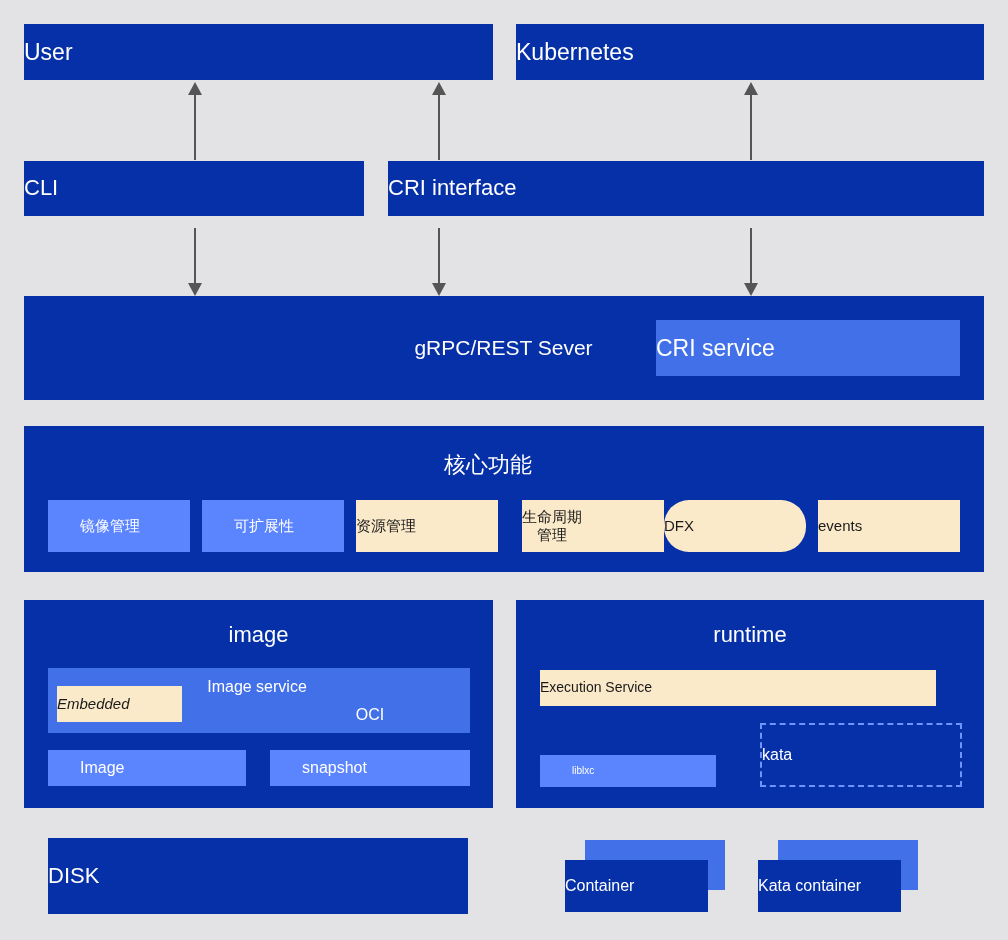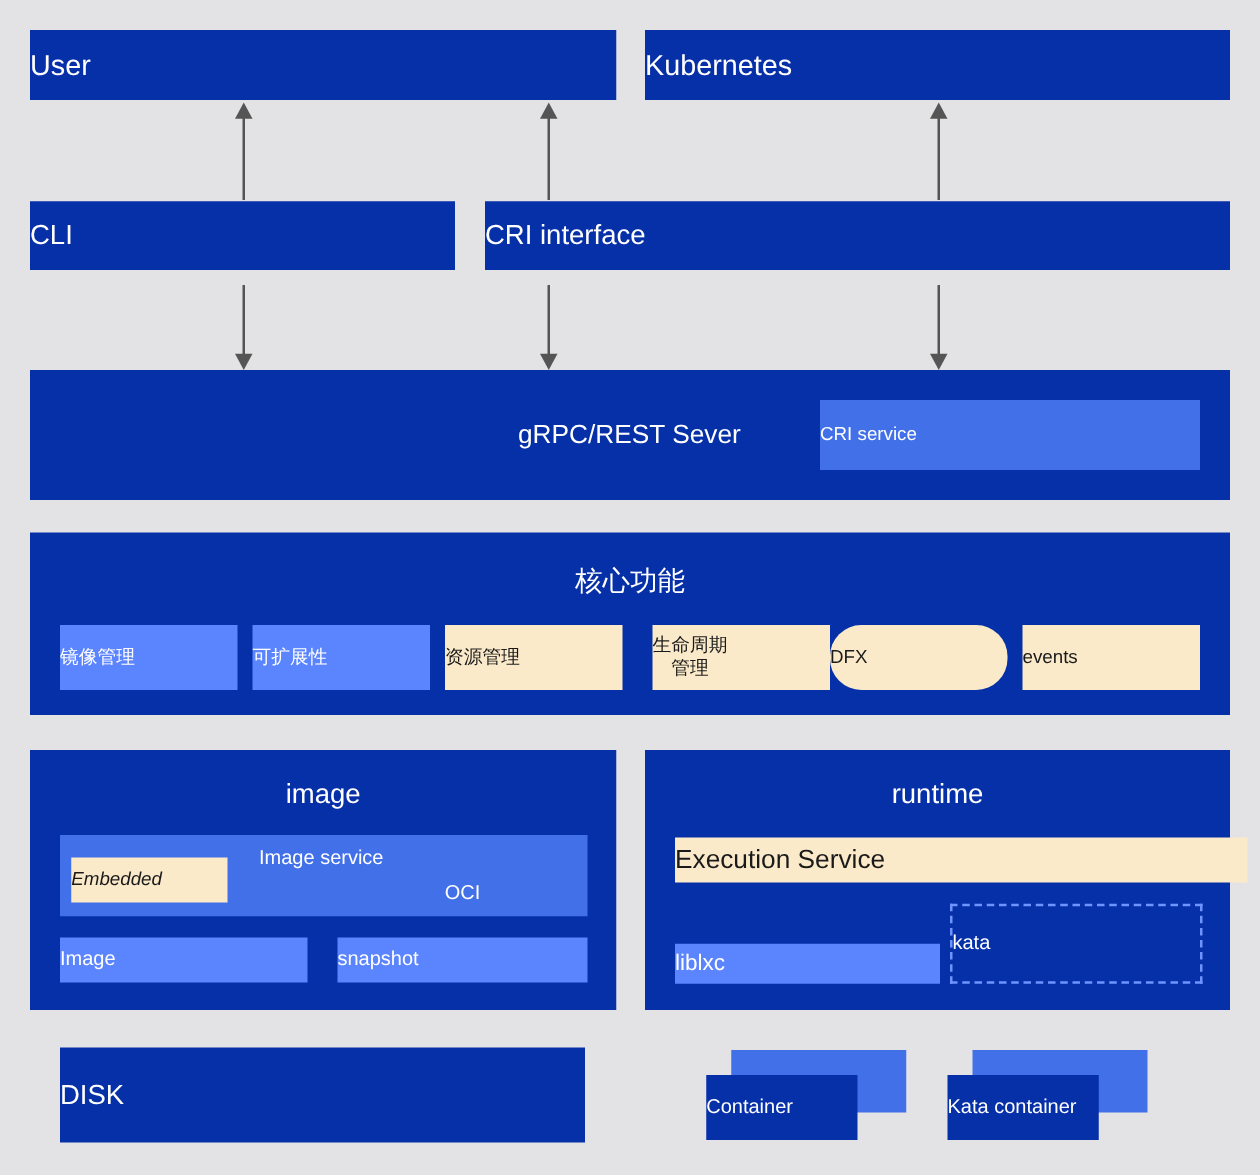--- a/index.html
+++ b/index.html
@@ -23,43 +23,43 @@
     box-sizing: border-box;
     display: flex;
     align-items: center;
     justify-content: flex-start;
     text-align: center;
     line-height: 1.22;
   }
   
   .navy      { background: #0630a8; color: #ffffff; }
   .mid       { background: #4270e8; color: #ffffff; }
-  .lite      { background: #5b84ff; color: #ffffff; }
+  .lite      { background: #5b84ff; color: #ffffff; padding-left: 32px; }
   .cream     { background: #fbeaca; color: #1a1a1a; }
   .dashed    { background: transparent; color: #ffffff;
                border: 2px dashed #6f94ff; }
 
   
   #user        { left:24px;  top:24px;  width:469px; height:56px;  font-size:23px; }
   #kubernetes  { left:516px; top:24px;  width:468px; height:56px;  font-size:23px; }
 
   
   #cli         { left:24px;  top:161px; width:340px; height:55px;  font-size:22px; }
   #cri-iface   { left:388px; top:161px; width:596px; height:55px;  font-size:22px; }
 
   
   #server-panel{ left:24px;  top:296px; width:960px; height:104px; }
   #server-label{ position:absolute; left:401px; top:334px; width:205px; height:28px;
                  font-size:21px; color:#fff; display:flex; align-items:center;
                  justify-content:center; }
-  #cri-service { left:656px; top:320px; width:304px; height:56px;  font-size:15px; }
+  #cri-service { left:656px; top:320px; width:304px; height:56px;  font-size:23px; }
 
   
   #core-panel  { left:24px;  top:426px; width:960px; height:146px; }
-  #core-title  { position:absolute; left:24px; top:448px; width:960px; height:34px;
+  #core-title  { position:absolute; left:8px; top:448px; width:960px; height:34px;
                  font-size:22px; color:#fff; display:flex; align-items:center;
                  justify-content:center; }
   .core-chip   { top:500px; width:142px; height:52px; font-size:15px; }
   #chip0 { left:48px;  }
   #chip1 { left:202px; }
   #chip2 { left:356px; }
   #chip3 { left:510px;margin-left:12px; }
   #chip4 { left:664px;border-radius:25px; }
   #chip5 { left:818px; }
 
@@ -76,30 +76,30 @@
   #oci-label     { position:absolute; left:330px; top:704px; width:80px; height:22px;
                    font-size:16px; color:#fff; display:flex; align-items:center;
                    justify-content:center; }
   #image-sub     { left:48px;  top:750px; width:198px; height:36px; font-size:16px; }
   #snapshot-sub  { left:270px; top:750px; width:200px; height:36px; font-size:16px; }
 
   #runtime-panel { left:516px; top:600px; width:468px; height:208px; }
   #runtime-title { position:absolute; left:516px; top:620px; width:468px; height:30px;
                    font-size:22px; color:#fff; display:flex; align-items:center;
                    justify-content:center; }
-  #exec-service  { left:540px; top:670px; width:458px; height:36px; font-size:21px; }
+  #exec-service  { left:540px; top:670px; width:396px; height:36px; font-size:14px; }
   #lcr           { left:540px; top:725px; width:200px; height:30px; font-size:15px; }
-  #liblxc        { left:540px; top:755px; width:212px; height:32px; font-size:18px; }
+  #liblxc        { left:540px; top:755px; width:176px; height:32px; font-size:10px; }
   #kata          { left:760px; top:723px; width:202px; height:64px; font-size:16px; }
 
   
   #disk          { left:48px;  top:838px; width:420px; height:76px; font-size:22px; }
 
   .stack-back    { width:140px; height:50px; }
-  .stack-front   { width:121px; height:52px; font-size:16px; }
+  .stack-front   { width:143px; height:52px; font-size:16px; }
   #ctr-back      { left:585px; top:840px; }
   #ctr-front     { left:565px; top:860px; }
   #kctr-back     { left:778px; top:840px; }
   #kctr-front    { left:758px; top:860px; }
 
   
   .arrow { position:absolute; width:2px; background:#555555; }
   .arrow::after {
     content:"";
     position:absolute;

